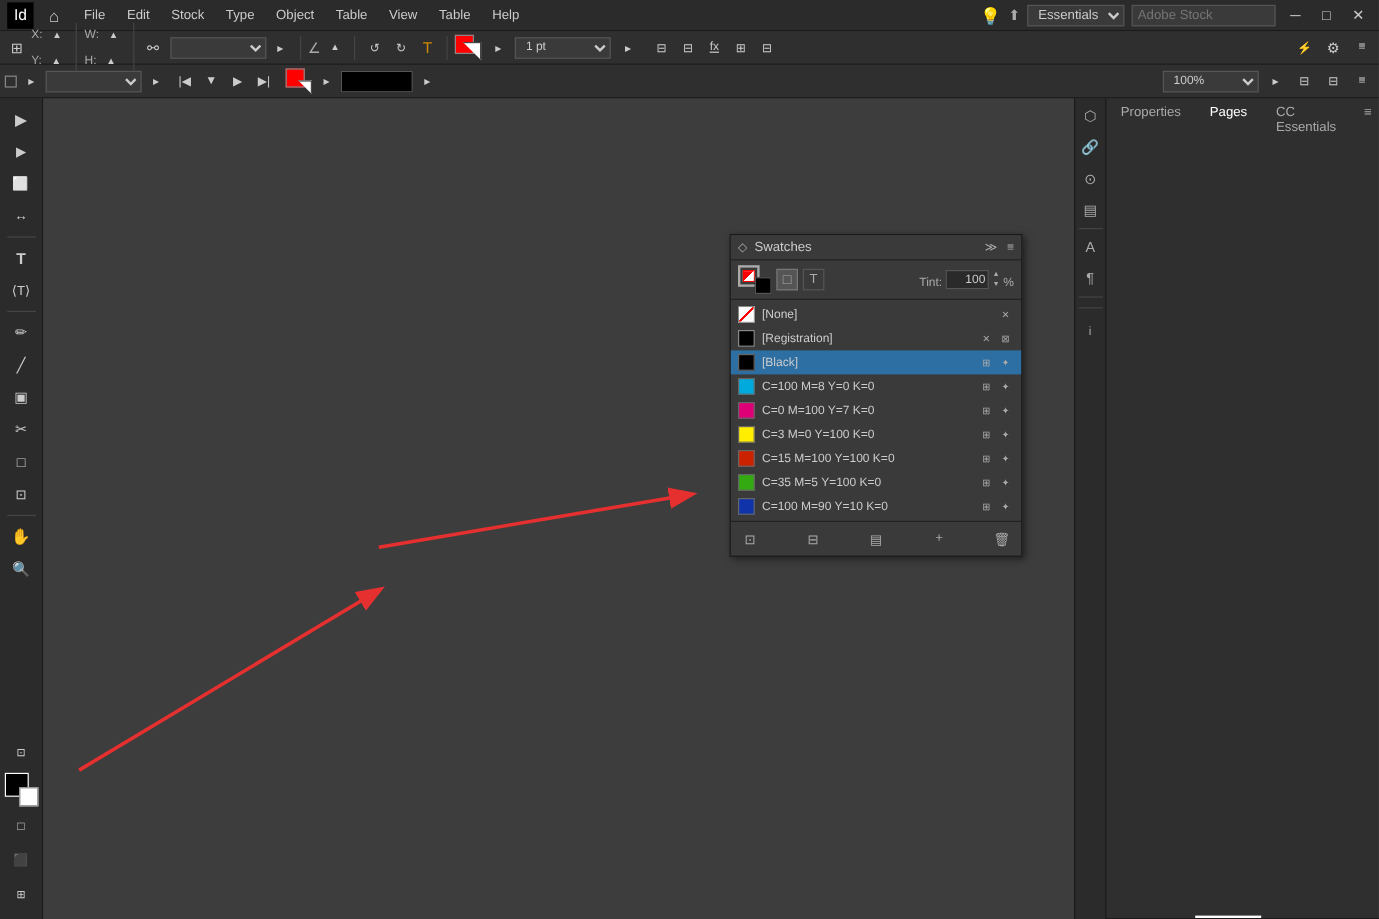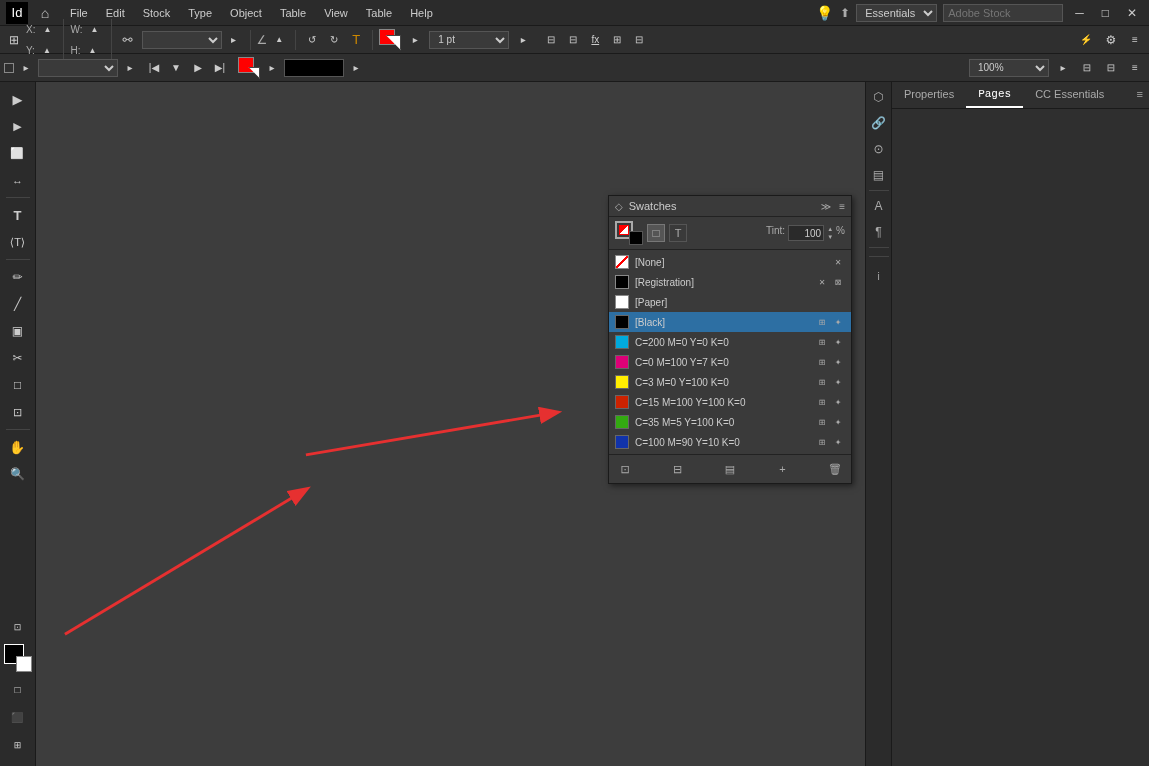--- a/index.html
+++ b/index.html
@@ -45,24 +45,24 @@
     .lt-divider { width: 24px; height: 1px; background: #444; margin: 3px 0; }
     .lt-bottom { margin-top: auto; display: flex; flex-direction: column; align-items: center; gap: 2px; padding-bottom: 4px; }
     .color-indicator { width: 28px; height: 28px; position: relative; margin: 2px 0; }
     .color-fg { width: 20px; height: 20px; background: #000; border: 1px solid #fff; position: absolute; top: 0; left: 0; }
     .color-bg { width: 16px; height: 16px; background: #fff; border: 1px solid #888; position: absolute; bottom: 0; right: 0; }
 
     
     .canvas-area { flex: 1; background: #3d3d3d; position: relative; overflow: hidden; }
 
     
-    .right-panel { width: 258px; background: #2f2f2f; border-left: 1px solid #1a1a1a; display: flex; flex-direction: column; }
+    .right-panel { width: 228px; background: #2f2f2f; border-left: 1px solid #1a1a1a; display: flex; flex-direction: row; }
     .right-tabs { display: flex; border-bottom: 1px solid #1a1a1a; }
     .right-tab { padding: 6px 12px; font-size: 11px; color: #aaa; cursor: pointer; border-bottom: 2px solid transparent; }
-    .right-tab.active { color: #fff; border-bottom: 2px solid #fff; font-family: Liberation Mono, monospace; }
+    .right-tab.active { color: #fff; border-bottom: 2px solid #fff; }
     .right-tab-menu { margin-left: auto; padding: 6px 6px; color: #aaa; }
 
     
     .right-icons { width: 26px; background: #2b2b2b; border-left: 1px solid #1a1a1a; display: flex; flex-direction: column; align-items: center; padding: 4px 0; gap: 4px; }
     .ri-icon { width: 22px; height: 22px; display: flex; align-items: center; justify-content: center; color: #aaa; font-size: 12px; cursor: pointer; }
 
     
     .swatches-panel {
       position: absolute; top: 195px; left: 608px;
       width: 244px; background: #3a3a3a; border: 1px solid #1a1a1a;
@@ -314,21 +314,21 @@
     <div style="position:relative;width:28px;height:24px;">
       <div style="width:18px;height:18px;background:transparent;border:2px solid #aaa;position:absolute;top:0;left:0;display:flex;align-items:center;justify-content:center;">
         <div style="width:10px;height:10px;background:white;border:1px solid red;position:relative;">
           <div style="position:absolute;top:0;left:0;width:100%;height:100%;background:linear-gradient(135deg, red 0%, red 50%, white 50%, white 100%);"></div>
         </div>
       </div>
       <div style="width:14px;height:14px;background:#000;border:1px solid #555;position:absolute;bottom:0;right:0;"></div>
     </div>
     <div class="sw-mode-btn" style="font-size:12px;background:#555;border-color:#777;">□</div>
     <div class="sw-mode-btn" style="font-size:11px;">T</div>
-    <div style="margin-left:auto;display:flex;align-items:flex-start;gap:3px;">
+    <div style="margin-left:auto;display:flex;align-items:flex-end;gap:3px;">
       <span class="sw-tint-label">Tint:</span>
       <input class="sw-tint-input" type="text" value="100" style="">
       <div class="sw-tint-arrow">
         <span class="sw-tint-up">▲</span>
         <span class="sw-tint-down">▼</span>
       </div>
       <span class="sw-percent">%</span>
     </div>
   </div>
 
@@ -343,36 +343,31 @@
         </div>
       </div>
       <div class="swatch-row">
         <div class="swatch-color" style="background: rgb(0, 0, 0); border: 1px solid rgb(136, 136, 136);"></div>
         <span class="swatch-name">[Registration]</span>
         <div class="swatch-icons">
           <span class="swatch-icon">✕</span>
           <span class="swatch-icon">⊠</span>
         </div>
       </div>
-      <div class="swatch-row">
-        <div class="swatch-color" style="background: rgb(255, 255, 255); border: 1px solid rgb(136, 136, 136);"></div>
-        <span class="swatch-name">[Paper]</span>
-        <div class="swatch-icons"></div>
-      </div>
       <div class="swatch-row selected">
         <div class="swatch-color" style="background: rgb(0, 0, 0); border: 1px solid rgb(102, 102, 102);"></div>
         <span class="swatch-name">[Black]</span>
         <div class="swatch-icons">
           <span class="swatch-icon">⊞</span>
           <span class="swatch-icon">✦</span>
         </div>
       </div>
       <div class="swatch-row">
         <div class="swatch-color" style="background: rgb(0, 170, 221); border: 1px solid rgb(102, 102, 102);"></div>
-        <span class="swatch-name">C=200 M=0 Y=0 K=0</span>
+        <span class="swatch-name">C=100 M=8 Y=0 K=0</span>
         <div class="swatch-icons">
           <span class="swatch-icon">⊞</span>
           <span class="swatch-icon">✦</span>
         </div>
       </div>
       <div class="swatch-row">
         <div class="swatch-color" style="background: rgb(221, 0, 119); border: 1px solid rgb(102, 102, 102);"></div>
         <span class="swatch-name">C=0 M=100 Y=7 K=0</span>
         <div class="swatch-icons">
           <span class="swatch-icon">⊞</span>

